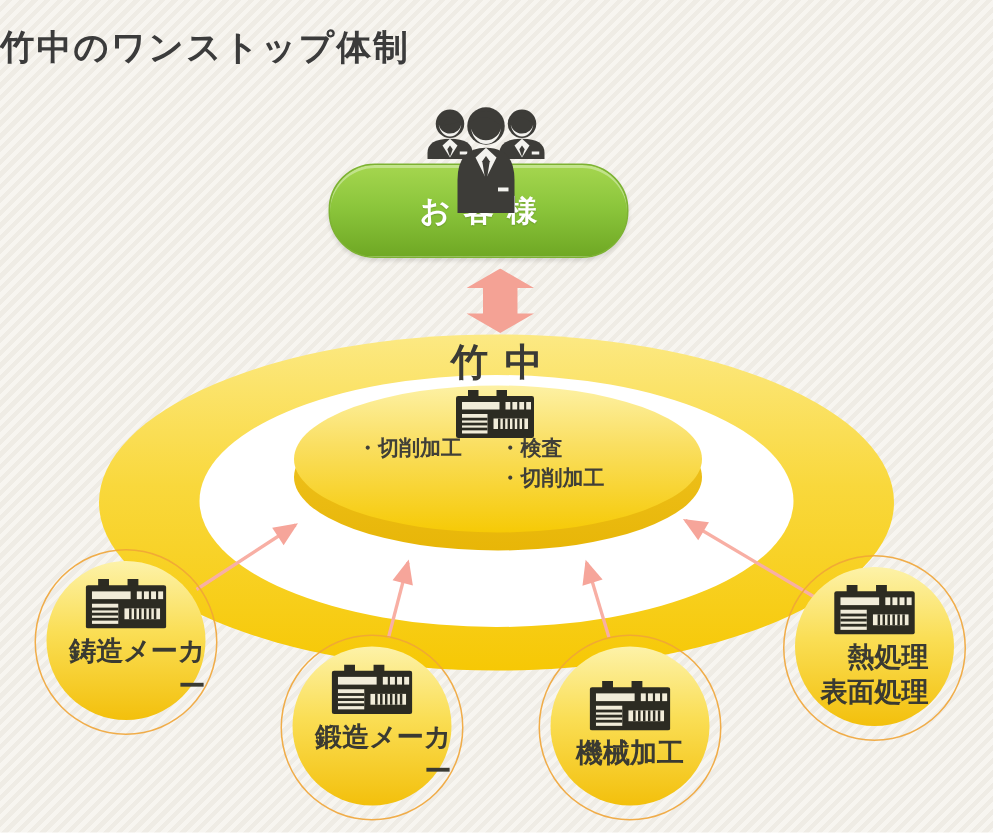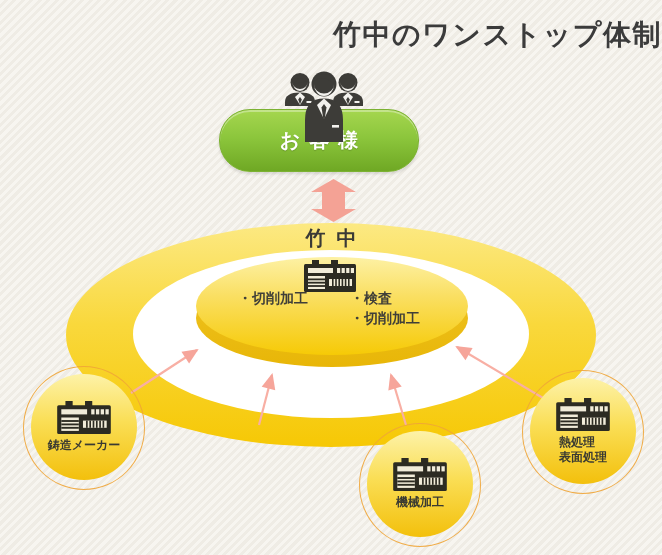--- a/index.html
+++ b/index.html
@@ -3,21 +3,21 @@
 <meta charset="utf-8">
 <style>
   html,body{margin:0;padding:0;}
   .canvas{
     position:relative;width:662px;height:555px;overflow:hidden;
     background:repeating-linear-gradient(135deg,#f7f5f0 0px,#f7f5f0 3px,#efece5 3px,#efece5 6px);
     font-family:"Liberation Sans",sans-serif;color:#3c3c38;
   }
   .abs{position:absolute;}
   
-  .title{left:0;right:0;top:16px;text-align:right;font-size:28px;font-weight:bold;
+  .title{left:0;right:0;top:16px;text-align:left;font-size:23px;font-weight:bold;
          letter-spacing:1.5px;color:#3b3b3b;}
   
   .btn-customer{left:219px;top:109px;width:198px;height:61px;border-radius:31px;
     background:linear-gradient(180deg,#a5d64f 0%,#8cc63c 45%,#6fa824 100%);
     border:1px solid #7cb232;box-shadow:inset 0 2px 0 rgba(255,255,255,.35),0 2px 3px rgba(0,0,0,.12);
     display:flex;align-items:center;justify-content:center;}
   .btn-customer span{color:#fff;font-size:20px;font-weight:bold;letter-spacing:9px;
     margin-left:9px;text-shadow:0 1px 1px rgba(0,0,0,.18);}
   
   .people{left:279px;top:70px;width:90px;height:72px;}
@@ -25,36 +25,36 @@
   .double-arrow{left:311px;top:179px;width:45px;height:43px;}
   
   .ellipse{border-radius:50%;}
   .ellipse-outer{left:66px;top:223px;width:530px;height:224px;
     background:linear-gradient(180deg,#fce983 0%,#f9d83c 45%,#f6c805 100%);}
   .ellipse-white{left:133px;top:250px;width:396px;height:168px;background:#ffffff;}
   .disc-rim{left:196px;top:269px;width:272px;height:98px;
     background:linear-gradient(180deg,#f0c527 0%,#e8b607 100%);}
   .disc{left:196px;top:257px;width:272px;height:98px;
     background:linear-gradient(180deg,#fdf1a4 0%,#fadf62 40%,#f6ca06 100%);}
-  .hub-name{left:0;right:0;top:225px;text-align:center;font-size:20px;font-weight:bold;
+  .hub-name{left:0;right:0;top:225px;text-align:center;font-size:25px;font-weight:bold;
     letter-spacing:11px;margin-left:11px;color:#3a3a36;}
   .hub-icon{left:304px;top:260px;width:52px;height:32px;}
   .services{top:288px;font-size:14px;line-height:20px;font-weight:bold;color:#403f38;}
   .services-left{left:238px;}
-  .services-right{left:350px;}
+  .services-right{left:333px;}
   
   .links{left:0;top:0;width:662px;height:555px;pointer-events:none;}
   
   .sat{width:106px;height:106px;border-radius:50%;
     background:linear-gradient(180deg,#fdf2a8 0%,#fade55 45%,#f3c00c 100%);
     display:flex;flex-direction:column;align-items:center;justify-content:center;}
   .sat::after{content:"";position:absolute;left:-8px;top:-8px;right:-8px;bottom:-10px;
     border:1.5px solid rgba(240,165,55,.9);border-radius:50%;}
   .sat-icon{width:54px;height:33px;margin-bottom:4px;}
-  .sat-label{font-size:12px;font-weight:bold;color:#3a3a32;text-align:left;
+  .sat-label{font-size:18px;font-weight:bold;color:#3a3a32;text-align:right;
     white-space:pre-line;line-height:1.25;}
   .sat1{left:31px;top:374px;}
   .sat2{left:195px;top:431px;}
   .sat3{left:367px;top:431px;}
   .sat4{left:530px;top:378px;}
 </style>
 </head>
 <body>
 
 <div class="canvas">
@@ -150,20 +150,26 @@
     <line x1="406" y1="425" x2="391" y2="375" stroke="#f8afa4" stroke-width="2.2" marker-end="url(#ah)"></line>
     <line x1="543" y1="398" x2="457" y2="347" stroke="#f8afa4" stroke-width="2.2" marker-end="url(#ah)"></line>
   </svg>
 
   <div class="abs sat sat1">
     <svg class="sat-icon" viewBox="0 0 52 32">
         <use href="#factory"></use>
       </svg>
     <div class="sat-label">鋳造メーカー</div>
   </div>
+  <div class="abs sat sat2">
+    <svg class="sat-icon" viewBox="0 0 52 32">
+        <use href="#factory"></use>
+      </svg>
+    <div class="sat-label">鍛造メーカー</div>
+  </div>
   <div class="abs sat sat4">
     <svg class="sat-icon" viewBox="0 0 52 32">
         <use href="#factory"></use>
       </svg>
     <div class="sat-label">熱処理
 表面処理</div>
   </div>
   <div class="abs sat sat3">
     <svg class="sat-icon" viewBox="0 0 52 32">
         <use href="#factory"></use>

